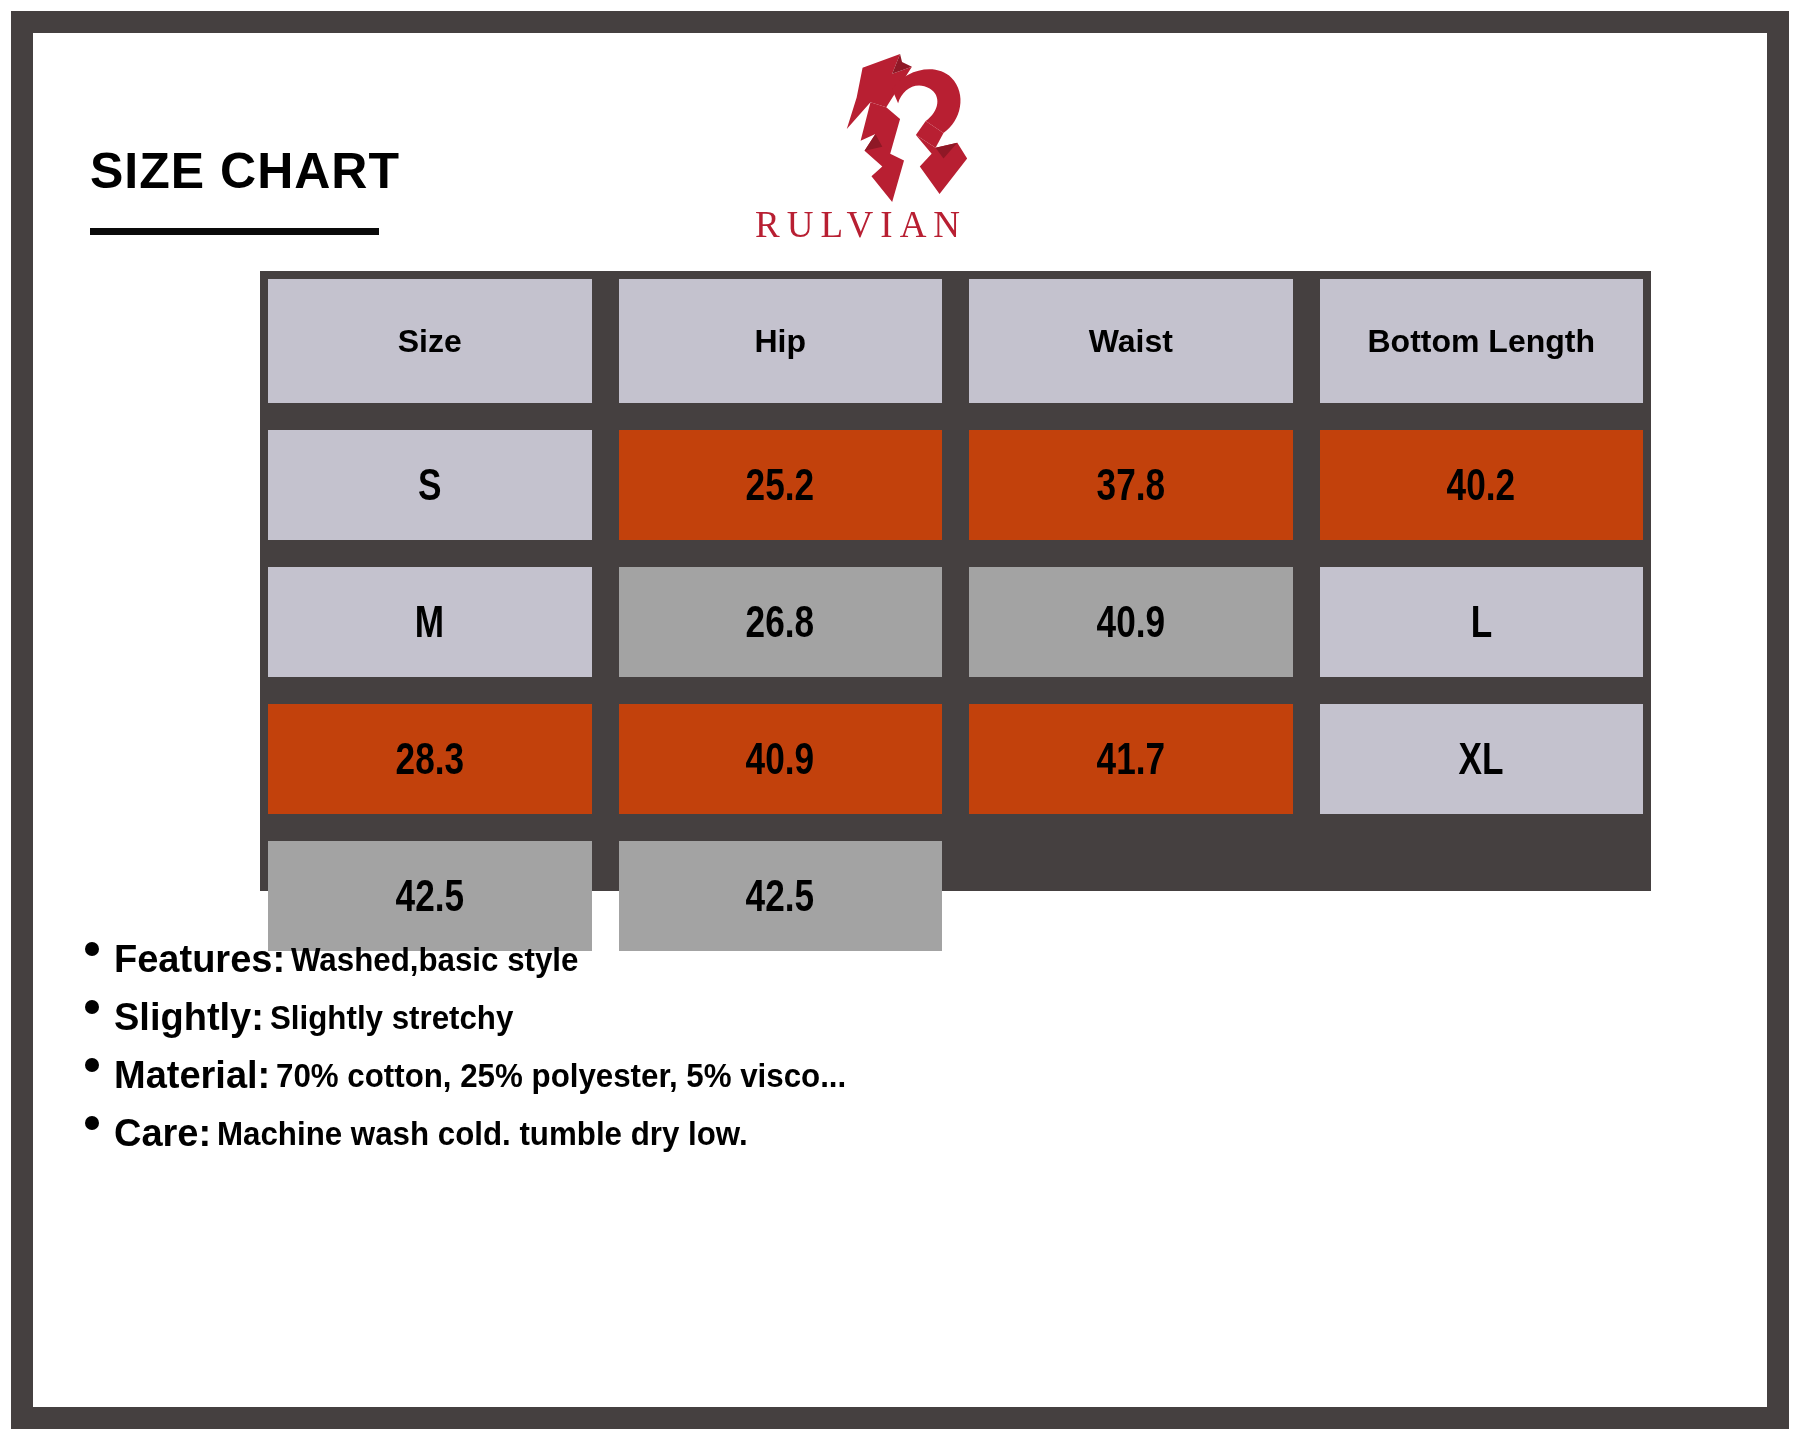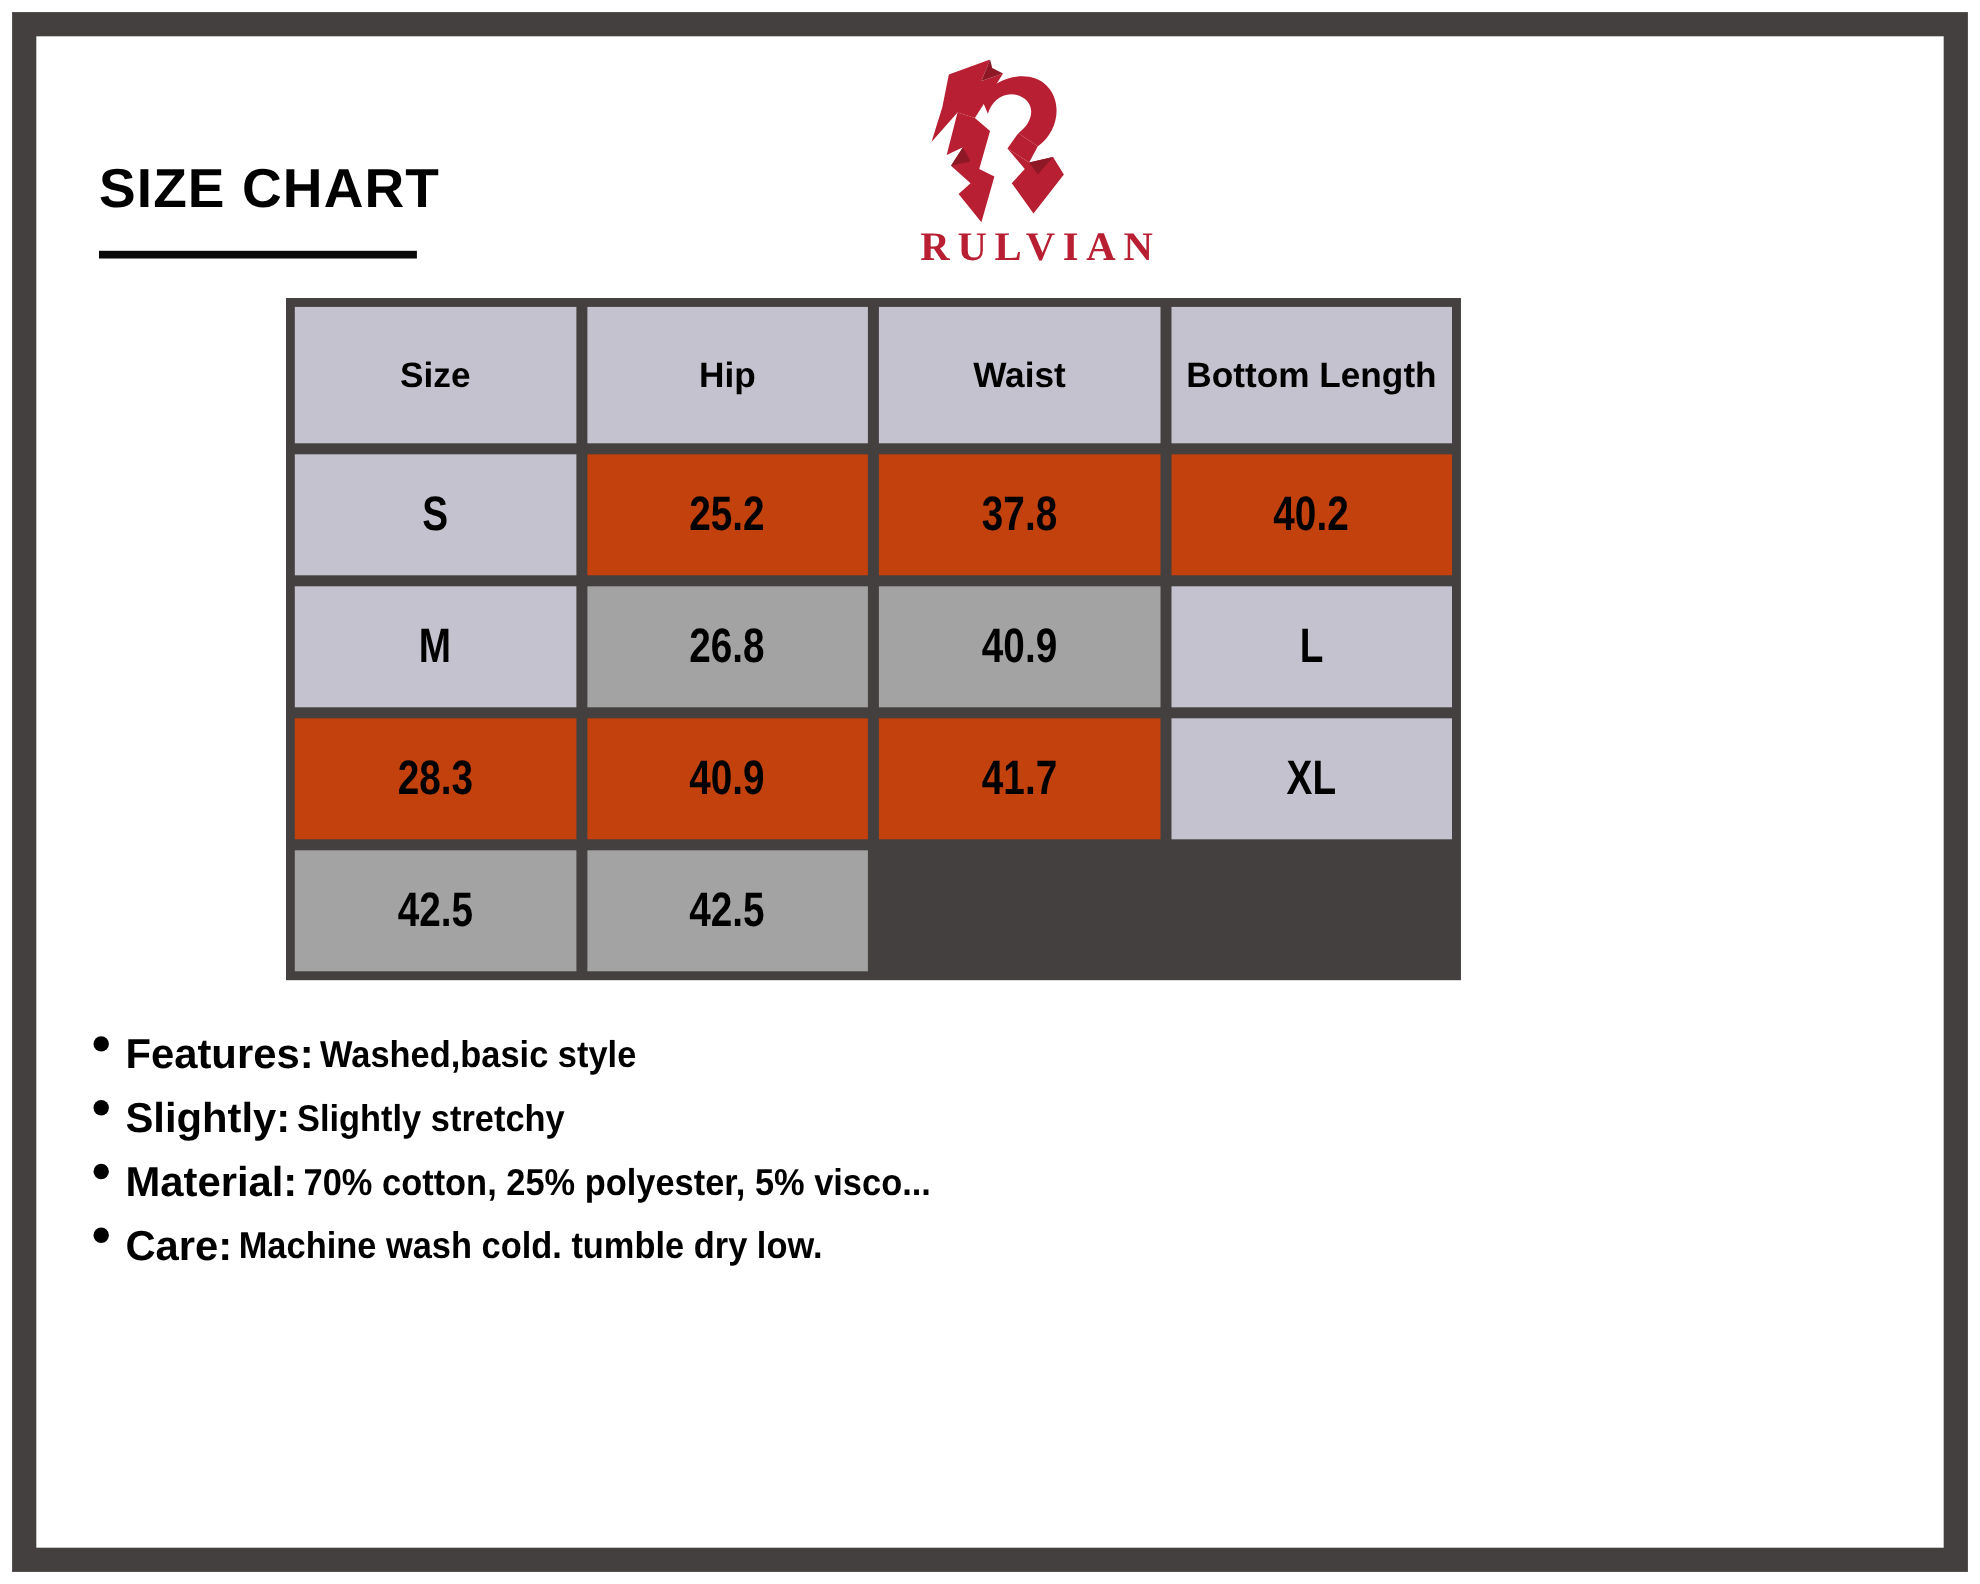--- a/index.html
+++ b/index.html
@@ -28,36 +28,36 @@
     position:absolute;left:90px;top:228px;
     width:289px;height:7px;background:#0a0a0a;
   }
   
   .logo{
     position:absolute;left:840px;top:54px;
     width:130px;height:148px;
   }
   .brand-name{
     position:absolute;left:755px;top:206px;width:300px;
-    text-align:right;
+    text-align:left;
     font-family:"Liberation Serif", serif;
-    font-size:37px;font-weight:bold;color:#B81F32;
+    font-size:37px;font-weight:normal;color:#B81F32;
     letter-spacing:7px;line-height:1;
   }
   
   .size-table{
     position:absolute;left:260px;top:271px;
-    width:1068px;height:620px;
+    width:1391px;height:620px;
     box-sizing:border-box;
     border:8px solid #454040;
     background:#454040;
     display:grid;
     grid-template-columns:repeat(4,1fr);
     grid-template-rows:124px 110px 110px 110px 110px;
-    gap:10px;
+    gap:27px;
   }
   .cell{
     display:flex;align-items:center;justify-content:center;
     background:#c2410c;color:#000;
   }
   .cell.hdr{
     background:#C4C2CE;
     font-size:32px;font-weight:bold;
   }
   .cell.rowhdr{

